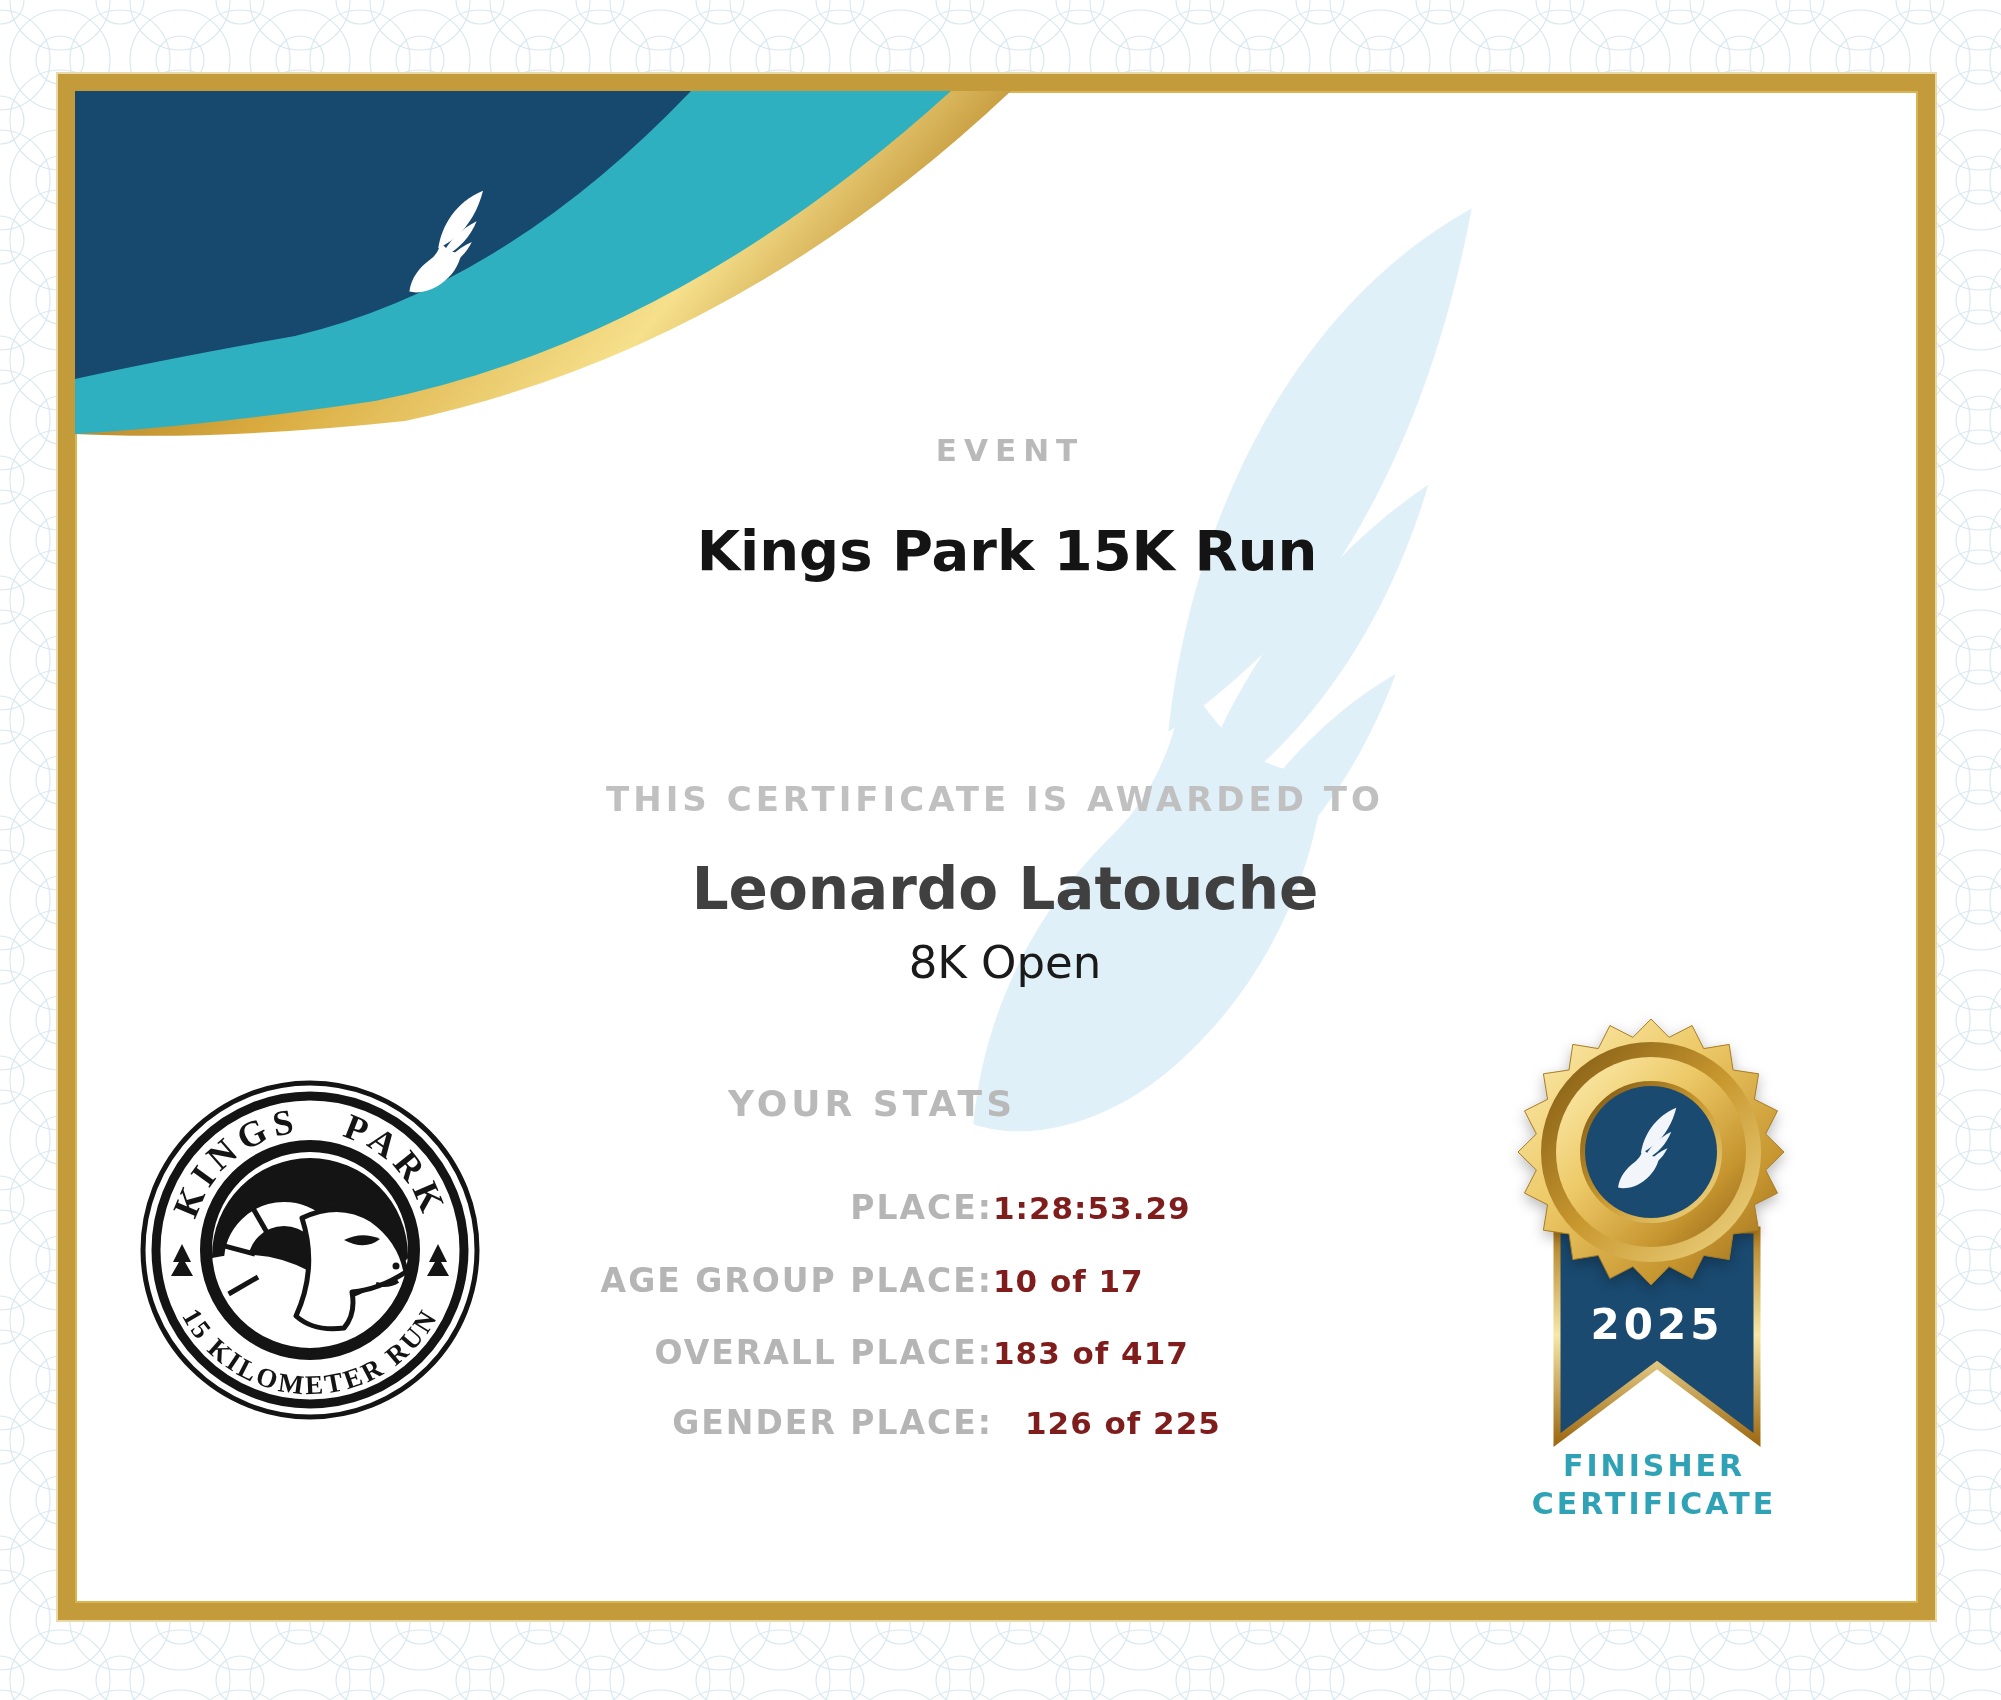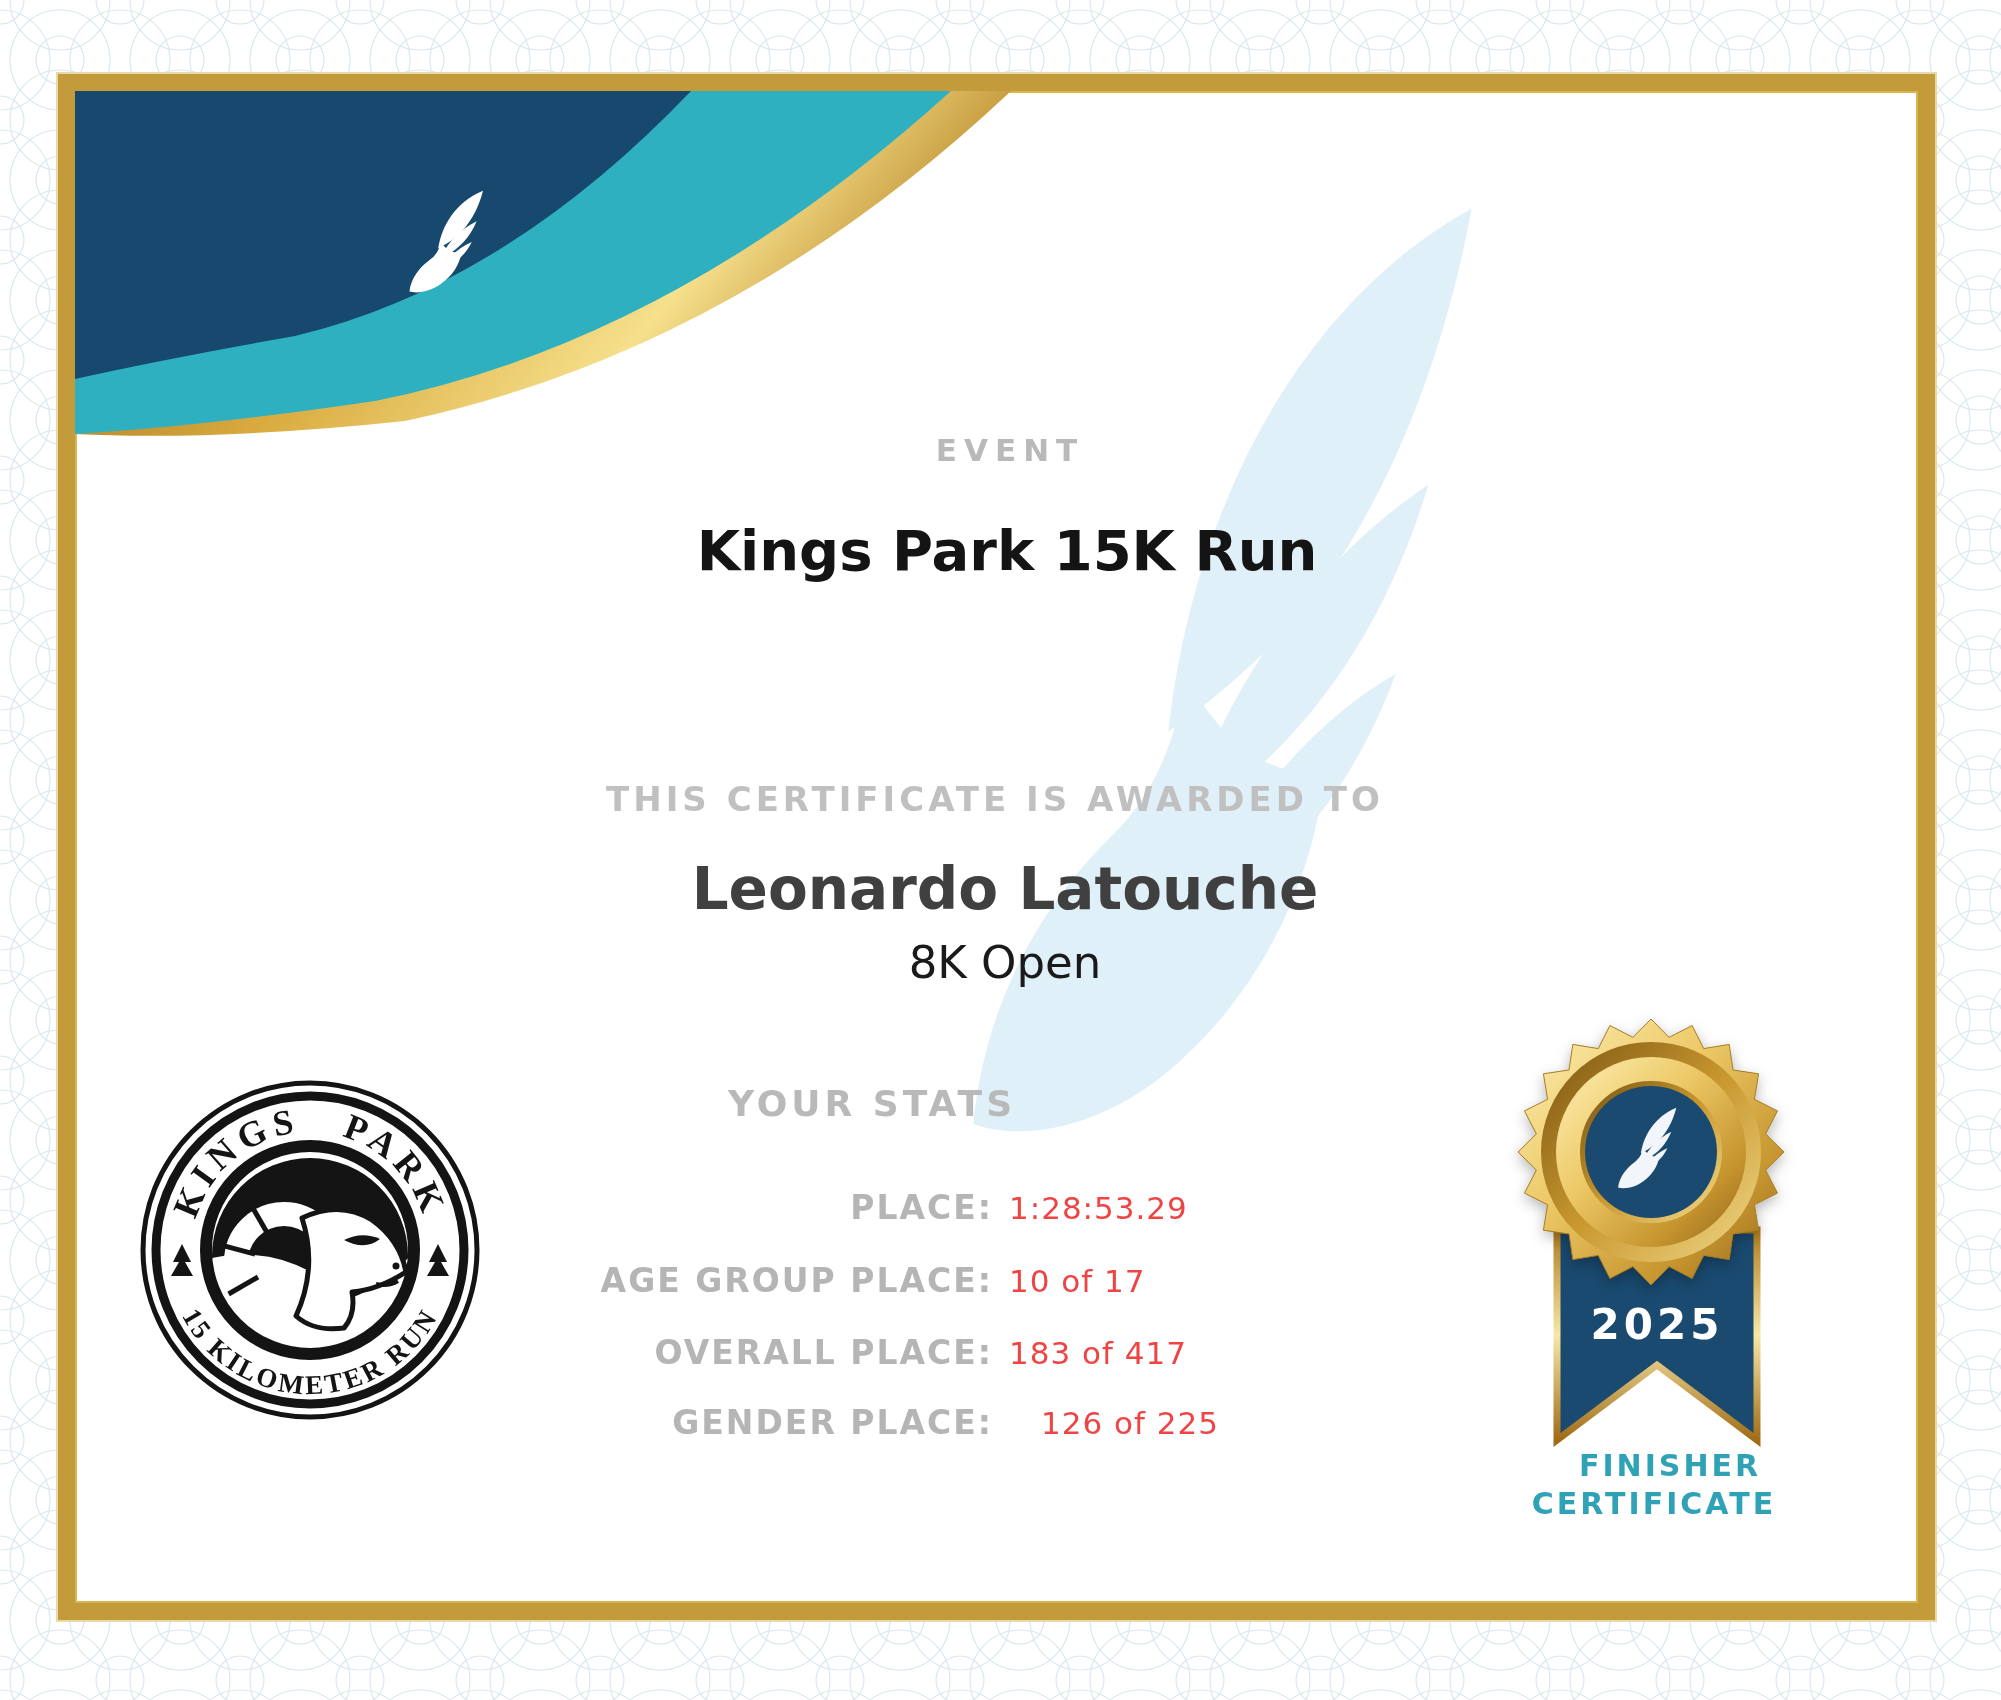--- a/index.html
+++ b/index.html
@@ -24,30 +24,30 @@
   .gray{color:#b9b9b9;}
   .event-label{left:1010px;top:432px;font-size:31px;font-weight:bold;letter-spacing:7px;}
   .event-name{left:1007px;top:518px;font-size:56px;font-weight:bold;color:#141414;}
   .award-heading{left:995px;top:779px;font-size:34px;font-weight:bold;letter-spacing:4px;color:#c0c0c0;}
   .recipient{left:1005px;top:855px;font-size:58px;font-weight:bold;color:#404040;}
   .division{left:1005px;top:936px;font-size:45px;color:#1a1a1a;}
   .stats-heading{left:872px;top:1083px;font-size:36px;font-weight:bold;letter-spacing:4px;}
   
   .stat-row{position:absolute;left:380px;width:900px;display:flex;align-items:baseline;}
   .stat-row .lbl{width:613px;text-align:right;font-size:33px;font-weight:bold;letter-spacing:2px;color:#b5b5b5;}
-  .stat-row .val{margin-left:16px;font-size:31px;font-weight:normal;color:#ef4444;letter-spacing:1px;}
+  .stat-row .val{margin-left:0;font-size:31px;font-weight:bold;color:#7f1d1d;letter-spacing:1px;}
   #row-time{top:1188px;} #row-age{top:1261px;} #row-overall{top:1333px;} #row-gender{top:1403px;gap:32px;}
   
   #seal{position:absolute;left:130px;top:1070px;width:360px;height:360px;}
   
   #medal{position:absolute;left:1480px;top:980px;width:340px;height:620px;}
   #rosette-g{filter:drop-shadow(0 5px 7px rgba(0,0,0,0.28));}
   .badge-caption{position:absolute;transform:translateX(-50%);left:1654px;text-align:center;
                  color:#2fa2b6;font-weight:bold;font-size:30px;letter-spacing:3px;white-space:nowrap;}
-  #badge-line1{top:1448px;margin-left:16px;} #badge-line2{top:1486px;}
+  #badge-line1{top:1448px;} #badge-line2{top:1486px;}
 </style>
 </head>
 <body>
 
 <div id="page">
 
   <svg width="0" height="0" style="position:absolute" aria-hidden="true">
     <defs>
       <symbol id="wingfoot" viewBox="0 0 120 150">
         <path d="M44,78 C48,50 66,20 100,6 C94,30 82,50 66,64 C58,70 50,75 44,78 Z"></path>

